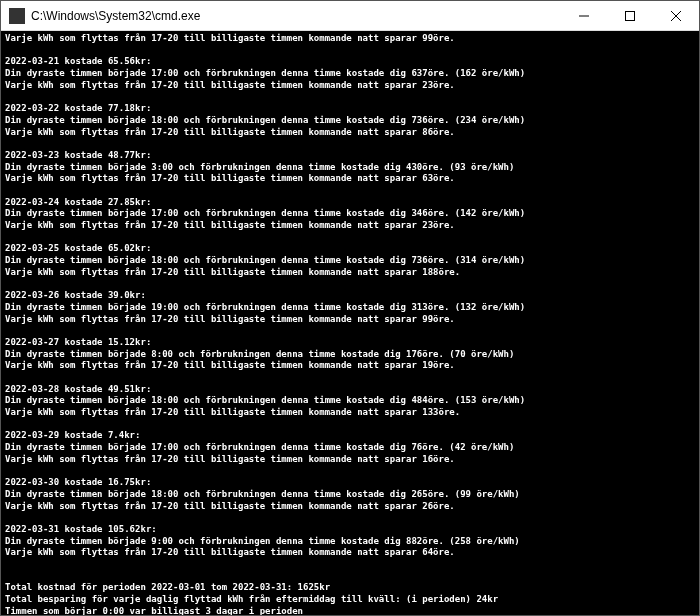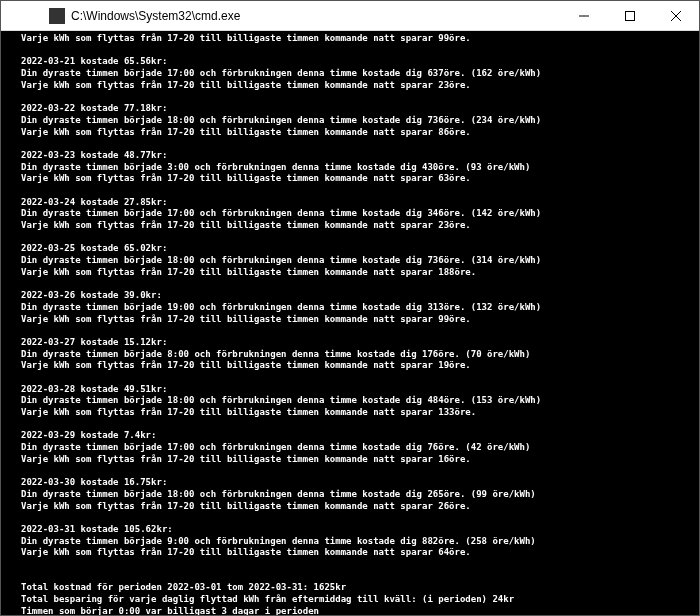--- a/index.html
+++ b/index.html
@@ -1,24 +1,24 @@
 <!DOCTYPE html>
 <html><head>
 <meta charset="utf-8">
 <style>
   * { margin: 0; padding: 0; box-sizing: border-box; }
   html, body { width: 700px; height: 616px; overflow: hidden; font-family: "Segoe UI", Tahoma, sans-serif; background: #fff; }
   .window { width: 700px; height: 616px; display: flex; flex-direction: column; border: 1px solid #555; background: #000; }
-  .titlebar { height: 30px; background: #fff; display: flex; align-items: center; border-bottom: 1px solid #ddd; padding-left: 40px; }
+  .titlebar { height: 30px; background: #fff; display: flex; align-items: center; border-bottom: 1px solid #ddd; }
   .titlebar-icon { width: 16px; height: 16px; margin: 0 6px 0 8px; background: #333; display: inline-block; }
   .titlebar-title { flex: 1; font-size: 12px; color: #000; white-space: nowrap; overflow: hidden; }
   .titlebar-buttons { display: flex; height: 100%; }
   .title-btn { width: 46px; height: 100%; display: flex; align-items: center; justify-content: center; font-size: 10px; color: #000; background: #fff; cursor: pointer; font-family: "Segoe UI", sans-serif; }
   .title-btn svg { stroke: #000; }
-  .terminal { flex: 1; background: #000; color: #fff; font-family: Consolas, "Lucida Console", monospace; font-size: 9px; font-weight: bold; line-height: 1.3; padding: 2px 20px; overflow: hidden; white-space: pre; }
+  .terminal { flex: 1; background: #000; color: #fff; font-family: Consolas, "Lucida Console", monospace; font-size: 9px; font-weight: bold; line-height: 1.3; padding: 2px 4px; overflow: hidden; white-space: pre; }
   .line { white-space: pre; }
 </style>
 </head>
 <body>
 
 <div class="window">
   <div class="titlebar">
     <span class="titlebar-icon"></span>
     <span class="titlebar-title">C:\Windows\System32\cmd.exe</span>
     <div class="titlebar-buttons">

